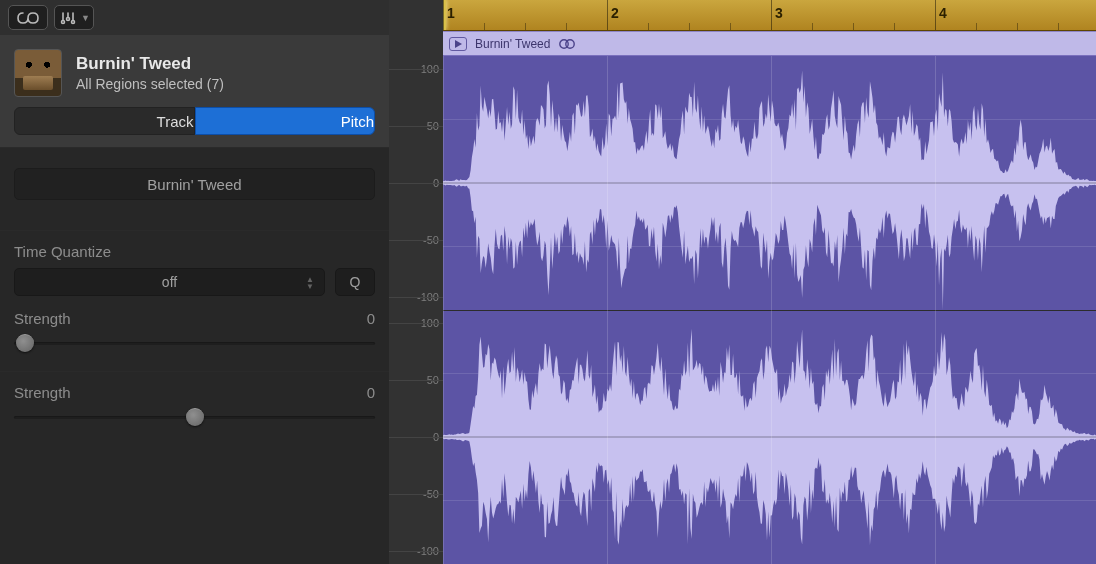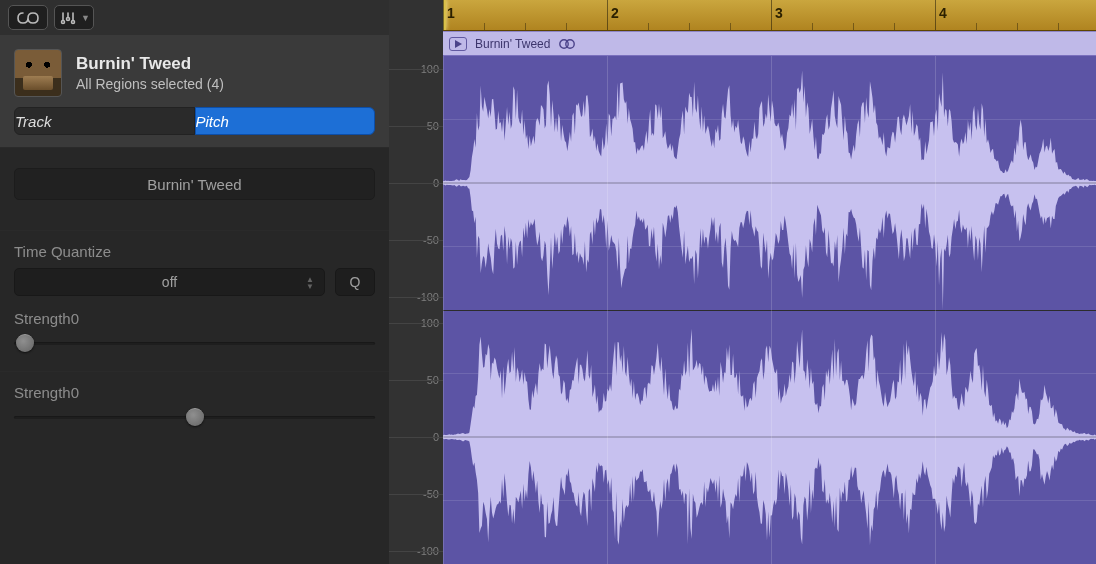--- a/index.html
+++ b/index.html
@@ -29,22 +29,22 @@
       radial-gradient(circle at 70% 32%, #000 3px, transparent 3px),
       linear-gradient(#7a5c38 0 60%, #3b2e1c 60% 100%);
     position:relative;
   }
   .thumb::after{ content:""; position:absolute; left:8px; right:8px; bottom:6px; height:14px;
     background:linear-gradient(#9e7d52,#6a4e2b); border-radius:2px; }
   .header-text h1 { color:#e8e8e8; font-size:17px; font-weight:600; margin-bottom:2px;}
   .header-text .sub { color:#bfbfbf; font-size:14px; }
 
   .seg { display:flex; padding:0px 14px 12px 14px; }
-  .seg-pill { flex:1; text-align:left; height:28px; line-height:28px; font-size:15px;
-    background:#2a2a2a; color:#ddd; cursor:pointer;font-style:italic; }
+  .seg-pill { flex:1; text-align:right; height:28px; line-height:28px; font-size:15px;
+    background:#2a2a2a; color:#ddd; cursor:pointer; }
   .seg-pill.left-pill  { border-radius:6px 0 0 6px; border:1px solid #222; }
   .seg-pill.right-pill { border-radius:0 6px 6px 0; border:1px solid #1d5fbf; }
   .seg-pill.active { background:#1d6fd6; color:#fff; font-weight:500; border-color:#0c4ea8; }
 
   .dimmed-section {
     background:#363636; border-top:1px solid #2a2a2a; padding:12px 14px 18px;
     position:relative;
   }
   .overlay-dim::after{
     content:""; position:absolute; inset:0; background:rgba(0,0,0,0.28); pointer-events:none;
@@ -69,21 +69,21 @@
     font-size:14px;
   }
   .dropdown .caret { position:absolute; right:8px; top:4px; height:20px; width:12px; color:#888;
     display:flex; flex-direction:column; align-items:center; justify-content:center; gap:0;}
   .dropdown .caret span{ font-size:8px; line-height:7px; }
   .q-btn {
     width:40px; height:28px; background:#2a2a2a; border:1px solid #222; border-radius:5px;
     display:flex; align-items:center; justify-content:center; color:#ddd; font-size:14px;
   }
 
-  .param-row { display:flex; color:#c2c2c2; font-size:15px;
+  .param-row { display:flex; justify-content:space-between; color:#c2c2c2; font-size:15px;
     margin:14px 0 6px; }
 
   .slider { position:relative; height:20px; }
   .slider-track { position:absolute; top:50%; left:0; right:0; height:3px; margin-top:-1.5px;
     background:#2a2a2a; border-radius:2px; box-shadow:inset 0 1px 0 #222; }
   .slider-thumb { position:absolute; top:50%; width:18px; height:18px; margin-top:-9px;
     background:radial-gradient(circle at 40% 35%, #c7c7c7, #8a8a8a); border-radius:50%;
     border-top:1px solid #ddd; box-shadow:0 1px 2px rgba(0,0,0,.6); }
 
   
@@ -145,21 +145,21 @@
           <circle class="icon-stroke" cx="15" cy="11" r="1.5"></circle>
         </svg>
         <span style="margin-left:3px;color:#888;font-size:9px">▼</span>
       </div>
     </div>
 
     <div class="header-block">
       <div class="thumb"></div>
       <div class="header-text">
         <h1>Burnin' Tweed</h1>
-        <div class="sub">All Regions selected (4)</div>
+        <div class="sub">All Regions selected (7)</div>
       </div>
     </div>
 
     <div class="seg">
       <div class="seg-pill left-pill">Track</div>
       <div class="seg-pill right-pill active">Pitch</div>
     </div>
 
     <div class="dimmed-section overlay-dim" style="padding-top:20px">
       <div class="name-field">Burnin' Tweed</div>

